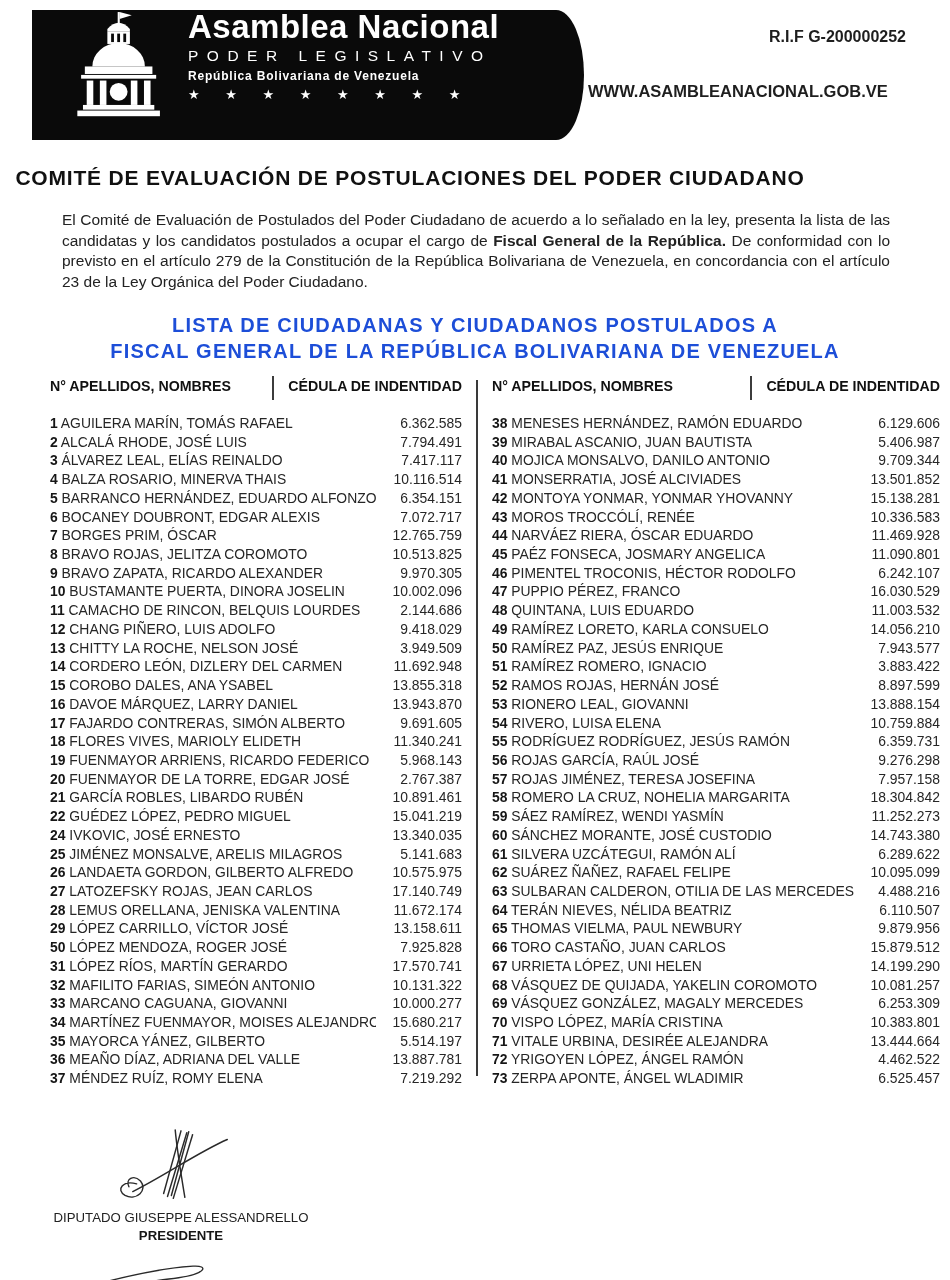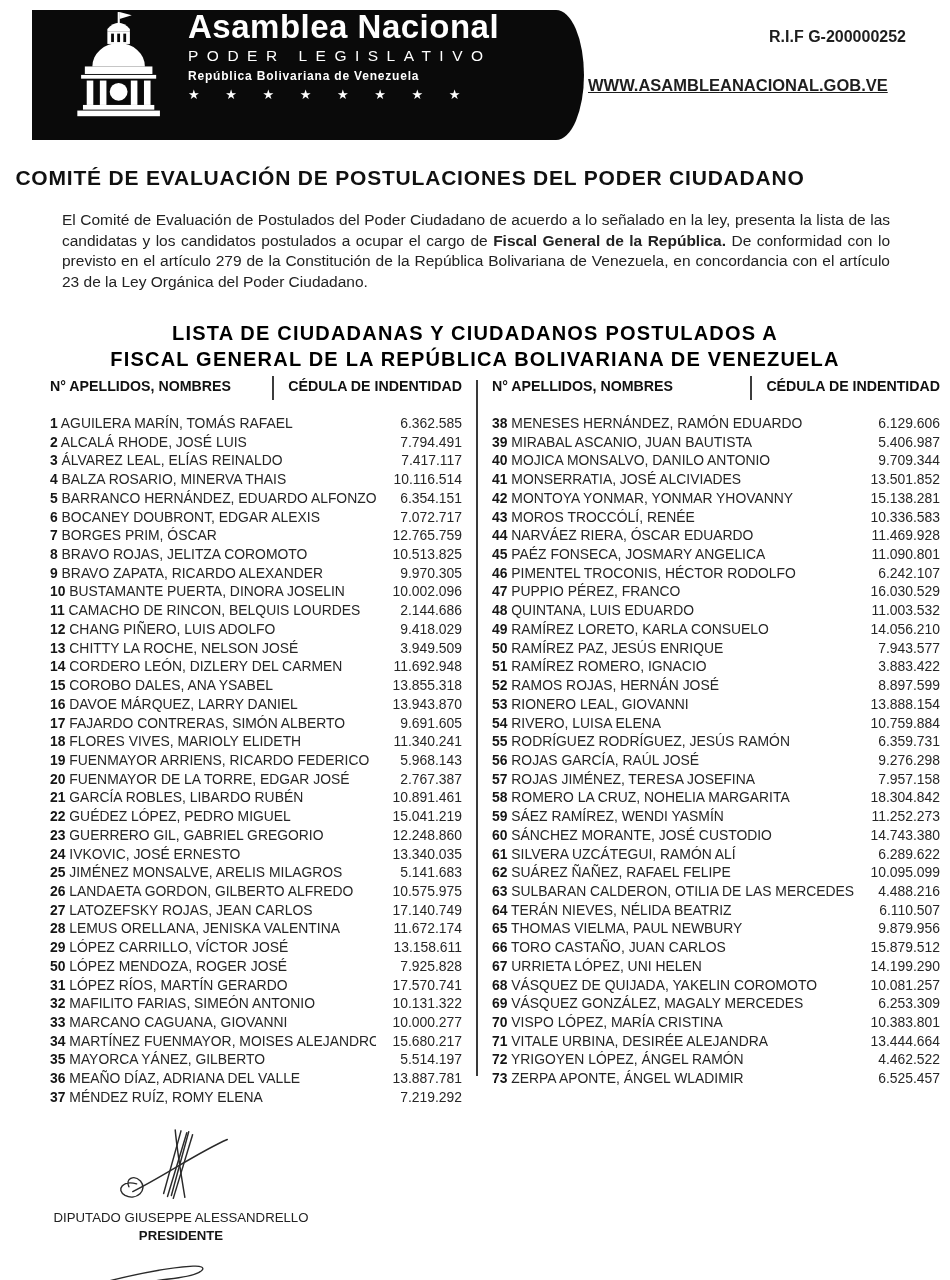--- a/index.html
+++ b/index.html
@@ -15,33 +15,33 @@
     border-top-right-radius:30px 70px; border-bottom-right-radius:30px 70px;
   }
   .logo { width:122px; height:112px; margin-left:20px; flex:0 0 auto; }
   .banner-text { margin-left:14px; line-height:1; }
   .banner-title { font-size:33px; font-weight:bold; letter-spacing:0.5px; }
   .banner-sub { font-size:15.5px; letter-spacing:8.5px; margin-top:5px; white-space:nowrap; }
   .banner-tag { font-size:12px; font-weight:bold; letter-spacing:0.8px; margin-top:6px; }
   .banner-stars { font-size:13px; word-spacing:22px; margin-top:6px; letter-spacing:0; }
   
   .rif { position:absolute; top:28px; right:44px; font-size:16px; font-weight:bold; }
-  .website { position:absolute; top:76px; left:588px; font-size:16.5px; font-weight:bold;text-decoration:underline; }
+  .website { position:absolute; top:82px; left:588px; font-size:16.5px; font-weight:bold; }
   
   .doc-title {
     position:absolute; top:166px; left:0; width:820px; text-align:center;
     font-size:21px; font-weight:bold; letter-spacing:0.8px; color:#111;
   }
   .intro {
     position:absolute; top:210px; left:62px; width:828px;
     font-size:15.5px; line-height:20.5px; text-align:justify; color:#222;
   }
   .list-title {
-    position:absolute; top:320px; left:0; width:950px; text-align:center;
-    font-size:20px; font-weight:bold; letter-spacing:1.2px; line-height:26px; color:#000000;
+    position:absolute; top:312px; left:0; width:950px; text-align:center;
+    font-size:20px; font-weight:bold; letter-spacing:1.2px; line-height:26px; color:#1d4ed8;
   }
   
   .table { position:absolute; top:378px; left:50px; width:872px; }
   .center-divider {
     position:absolute; left:426px; top:2px; width:2px; height:696px; background:#3a3a3a;
   }
   .tcols { display:flex; }
   .tcol-left { width:412px; margin-right:30px; }
   .tcol-right { flex:1; }
   .thead { display:flex; align-items:flex-start; font-weight:bold; font-size:14.2px; color:#111; }
@@ -205,24 +205,20 @@
             </div>
             <div class="trow">
               <span class="nm"><b>21</b> GARCÍA ROBLES, LIBARDO RUBÉN</span>
               <span class="ced">10.891.461</span>
             </div>
             <div class="trow">
               <span class="nm"><b>22</b> GUÉDEZ LÓPEZ, PEDRO MIGUEL</span>
               <span class="ced">15.041.219</span>
             </div>
             <div class="trow">
-              <span class="nm"><b>23</b> GUERRERO GIL, GABRIEL GREGORIO</span>
-              <span class="ced">12.248.860</span>
-            </div>
-            <div class="trow">
               <span class="nm"><b>24</b> IVKOVIC, JOSÉ ERNESTO</span>
               <span class="ced">13.340.035</span>
             </div>
             <div class="trow">
               <span class="nm"><b>25</b> JIMÉNEZ MONSALVE, ARELIS MILAGROS</span>
               <span class="ced">5.141.683</span>
             </div>
             <div class="trow">
               <span class="nm"><b>26</b> LANDAETA GORDON, GILBERTO ALFREDO</span>
               <span class="ced">10.575.975</span>

